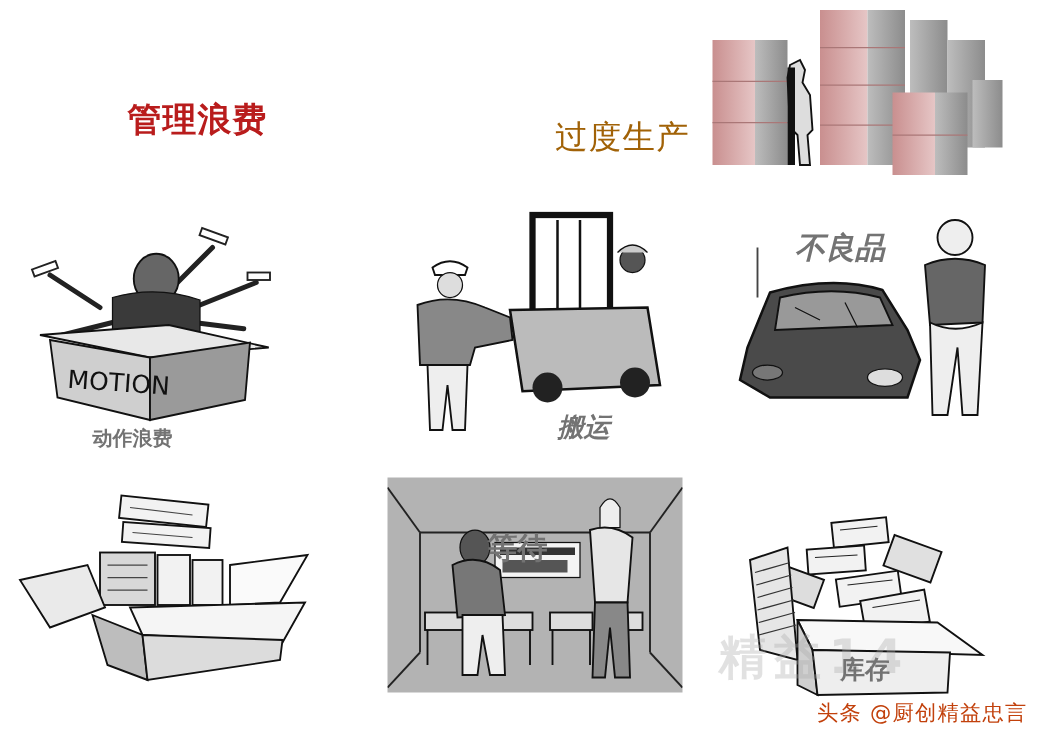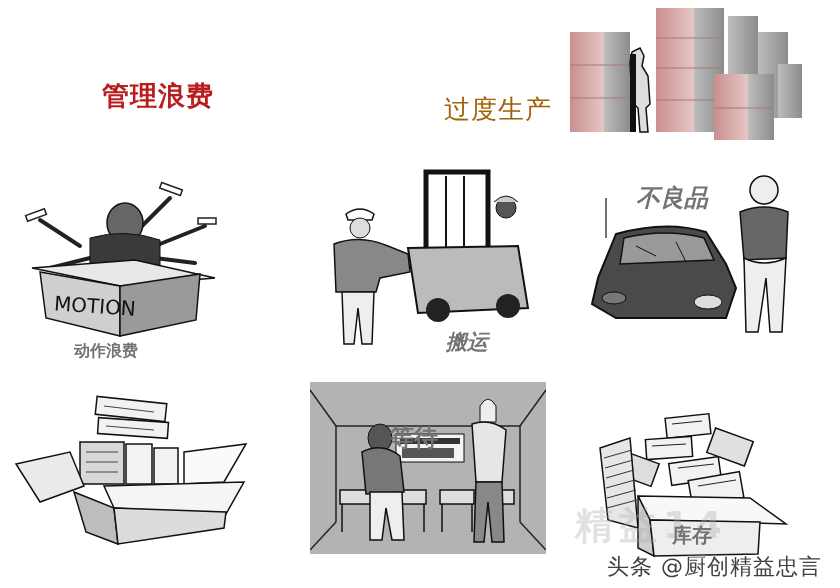--- a/index.html
+++ b/index.html
@@ -17,21 +17,21 @@
   }
   .label-red {
     color: #737373; font-weight: bold;
   }
   .label-gray {
     color: #a16207; font-size: 26px; letter-spacing: 1px;
   }
   .panel svg { display: block; }
   .watermark {
     right: 18px; bottom: 6px;
-    font-size: 22px; color: #404040;
+    font-size: 17px; color: #c2410c;
     text-shadow: 0 0 2px #fff, 0 0 3px #fff;
     letter-spacing: 1px;
   }
   .faint-mark {
     left: 575px; top: 500px;
     font-size: 38px; color: rgba(170,170,170,0.35);
     letter-spacing: 6px; font-weight: bold;
   }
 </style>
 </head>

